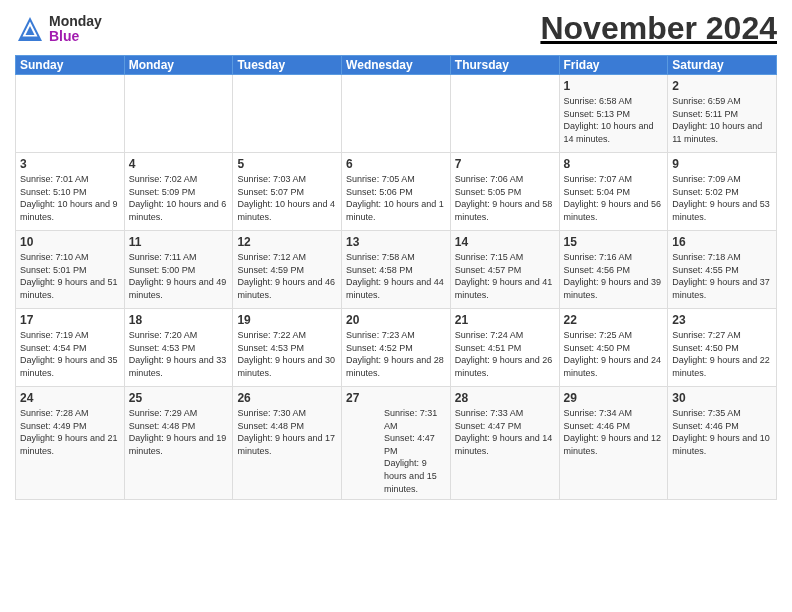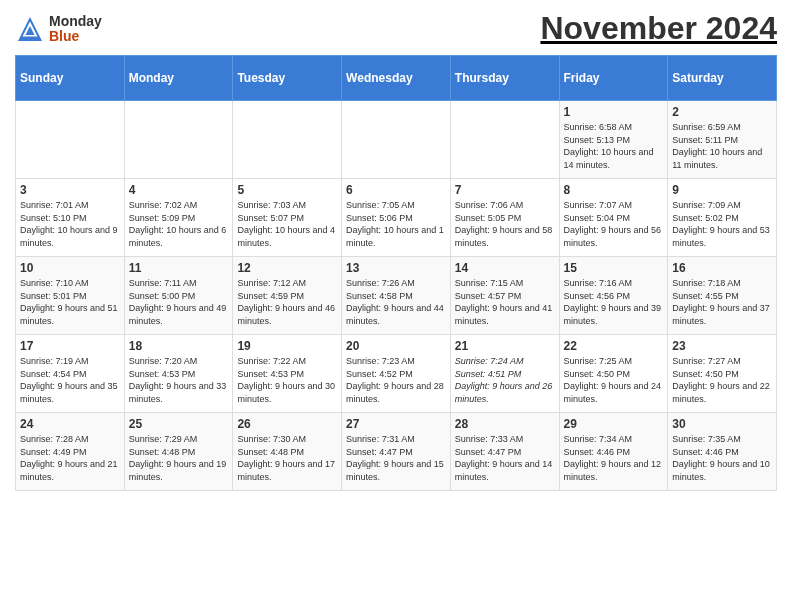--- a/index.html
+++ b/index.html
@@ -31,21 +31,21 @@
       line-height: 1.1;
     }
     .logo-general {
       font-size: 14px;
       font-weight: bold;
       color: #333;
     }
     .logo-blue {
       font-size: 14px;
       font-weight: bold;
-      color: #c2410c;
+      color: #a21caf;
     }
     .logo-icon {
       width: 30px;
       height: 30px;
       margin-right: 4px;
     }
     .title-block {
       text-align: left;
       text-decoration: underline;
     }
@@ -61,21 +61,21 @@
     table {
       width: 100%;
       border-collapse: collapse;
       table-layout: fixed;
     }
     thead tr th {
       background-color: #3a7bd5;
       color: #fff;
       font-size: 12px;
       font-weight: bold;
-      padding: 15px 4px;
+      padding: 2px 4px;
       text-align: left;
       border: 1px solid #5a9ae0;
     }
     tbody tr td {
       vertical-align: top;
       font-size: 9.5px;
       color: #333;
       padding: 4px 4px 4px 4px;
       border: 1px solid #ddd;
       height: 78px;
@@ -210,21 +210,21 @@
 Daylight: 9 hours and 49 minutes.</div>
           </td>
           <td>
             <span class="day-num">12</span>
             <div class="day-info" style="white-space: pre-line;">Sunrise: 7:12 AM
 Sunset: 4:59 PM
 Daylight: 9 hours and 46 minutes.</div>
           </td>
           <td>
             <span class="day-num">13</span>
-            <div class="day-info" style="white-space: pre-line;">Sunrise: 7:26 AM
+            <div class="day-info" style="white-space: pre-line;">Sunrise: 7:58 AM
 Sunset: 4:58 PM
 Daylight: 9 hours and 44 minutes.</div>
           </td>
           <td>
             <span class="day-num">14</span>
             <div class="day-info" style="white-space: pre-line;">Sunrise: 7:15 AM
 Sunset: 4:57 PM
 Daylight: 9 hours and 41 minutes.</div>
           </td>
           <td>
@@ -260,21 +260,21 @@
 Daylight: 9 hours and 30 minutes.</div>
           </td>
           <td>
             <span class="day-num">20</span>
             <div class="day-info" style="white-space: pre-line;">Sunrise: 7:23 AM
 Sunset: 4:52 PM
 Daylight: 9 hours and 28 minutes.</div>
           </td>
           <td>
             <span class="day-num">21</span>
-            <div class="day-info" style="white-space: pre-line; font-style: italic;">Sunrise: 7:24 AM
+            <div class="day-info" style="white-space: pre-line;">Sunrise: 7:24 AM
 Sunset: 4:51 PM
 Daylight: 9 hours and 26 minutes.</div>
           </td>
           <td>
             <span class="day-num">22</span>
             <div class="day-info" style="white-space: pre-line;">Sunrise: 7:25 AM
 Sunset: 4:50 PM
 Daylight: 9 hours and 24 minutes.</div>
           </td>
           <td>
@@ -298,21 +298,21 @@
 Daylight: 9 hours and 19 minutes.</div>
           </td>
           <td>
             <span class="day-num">26</span>
             <div class="day-info" style="white-space: pre-line;">Sunrise: 7:30 AM
 Sunset: 4:48 PM
 Daylight: 9 hours and 17 minutes.</div>
           </td>
           <td>
             <span class="day-num">27</span>
-            <div class="day-info" style="white-space: pre-line;">Sunrise: 7:31 AM
+            <div class="day-info" style="white-space: pre-line; margin-left: 38px;">Sunrise: 7:31 AM
 Sunset: 4:47 PM
 Daylight: 9 hours and 15 minutes.</div>
           </td>
           <td>
             <span class="day-num">28</span>
             <div class="day-info" style="white-space: pre-line;">Sunrise: 7:33 AM
 Sunset: 4:47 PM
 Daylight: 9 hours and 14 minutes.</div>
           </td>
           <td>

